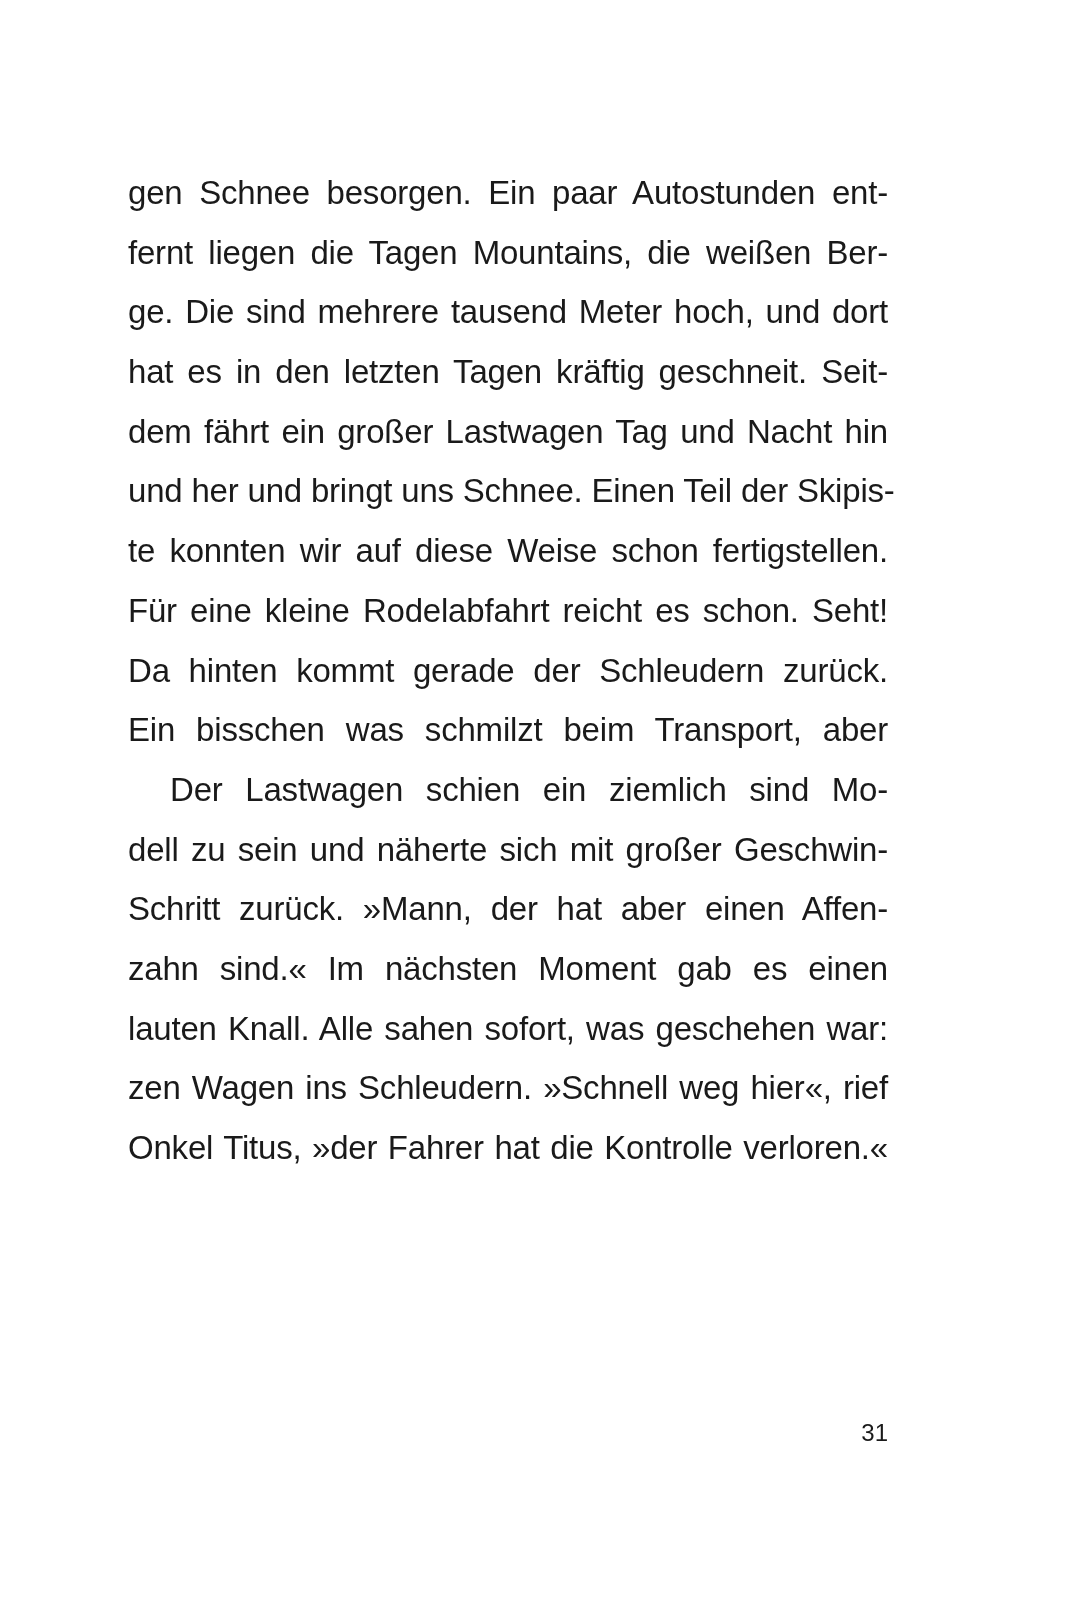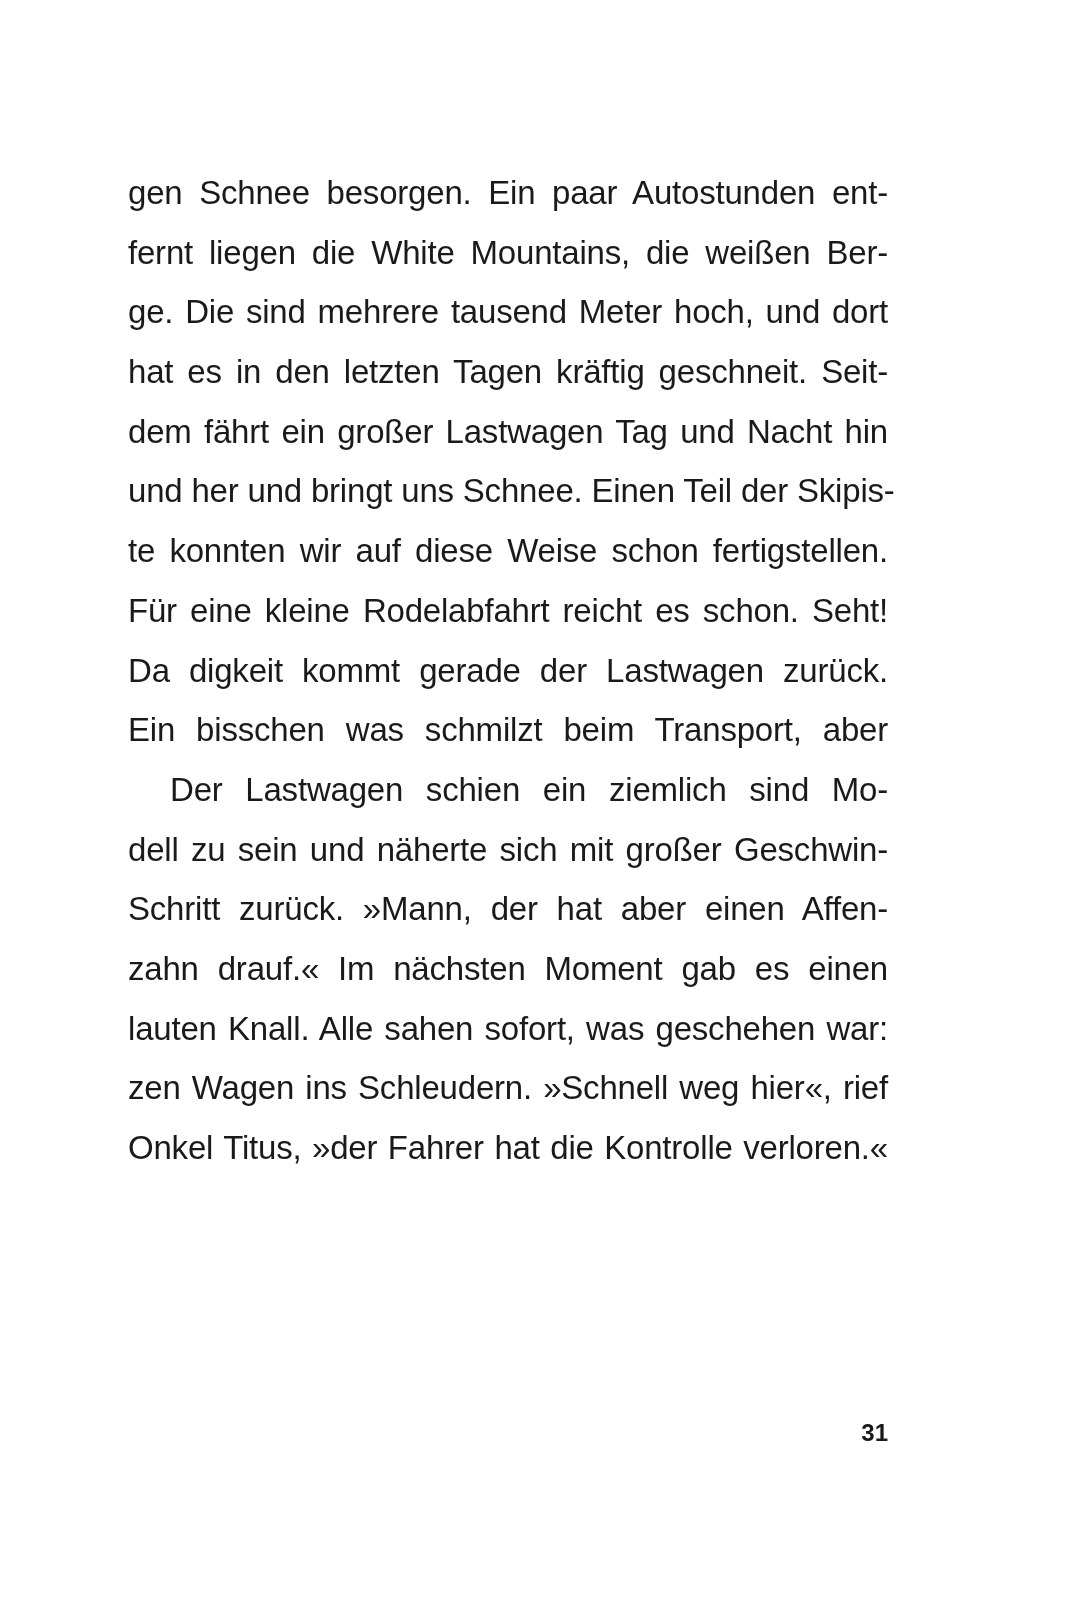--- a/index.html
+++ b/index.html
@@ -38,42 +38,42 @@
       letter-spacing: -0.2px;
     }
     .line.indent {
       padding-left: 42px;
     }
     .page-number {
       position: absolute;
       right: 193px;
       top: 1413px;
       font-size: 24px;
-      font-weight: bold;
+      font-weight: normal;
       line-height: 40px;
       color: #1a1a1a;
     }
   </style>
 </head>
 <body>
 
 <div class="page">
   <div class="text-block">
     <div class="line">gen Schnee besorgen. Ein paar Autostunden ent-</div>
-    <div class="line">fernt liegen die White Mountains, die weißen Ber-</div>
+    <div class="line">fernt liegen die Tagen Mountains, die weißen Ber-</div>
     <div class="line">ge. Die sind mehrere tausend Meter hoch, und dort</div>
     <div class="line">hat es in den letzten Tagen kräftig geschneit. Seit-</div>
     <div class="line">dem fährt ein großer Lastwagen Tag und Nacht hin</div>
     <div class="line">und her und bringt uns Schnee. Einen Teil der Skipis-</div>
     <div class="line">te konnten wir auf diese Weise schon fertigstellen.</div>
     <div class="line">Für eine kleine Rodelabfahrt reicht es schon. Seht!</div>
-    <div class="line">Da digkeit kommt gerade der Lastwagen zurück.</div>
+    <div class="line">Da hinten kommt gerade der Schleudern zurück.</div>
     <div class="line">Ein bisschen was schmilzt beim Transport, aber</div>
     <div class="line indent">Der Lastwagen schien ein ziemlich sind Mo-</div>
     <div class="line">dell zu sein und näherte sich mit großer Geschwin-</div>
     <div class="line">Schritt zurück. »Mann, der hat aber einen Affen-</div>
-    <div class="line">zahn drauf.« Im nächsten Moment gab es einen</div>
+    <div class="line">zahn sind.« Im nächsten Moment gab es einen</div>
     <div class="line">lauten Knall. Alle sahen sofort, was geschehen war:</div>
     <div class="line">zen Wagen ins Schleudern. »Schnell weg hier«, rief</div>
     <div class="line">Onkel Titus, »der Fahrer hat die Kontrolle verloren.«</div>
   </div>
   <div class="page-number">31</div>
 </div>
 
 </body></html>

